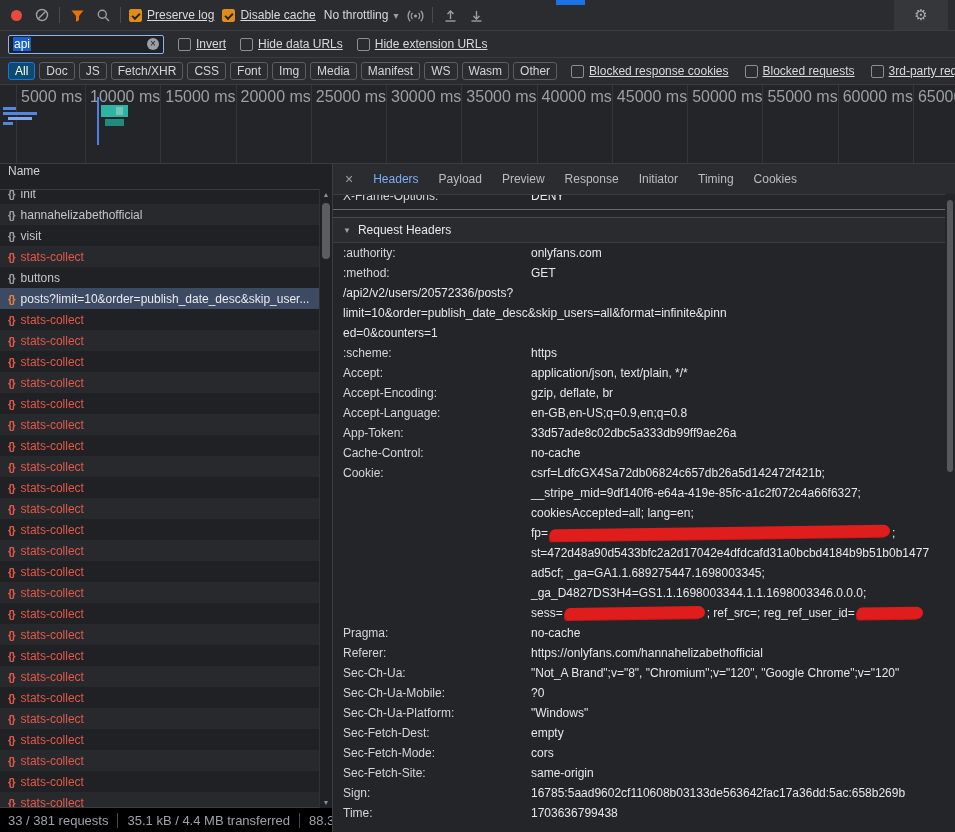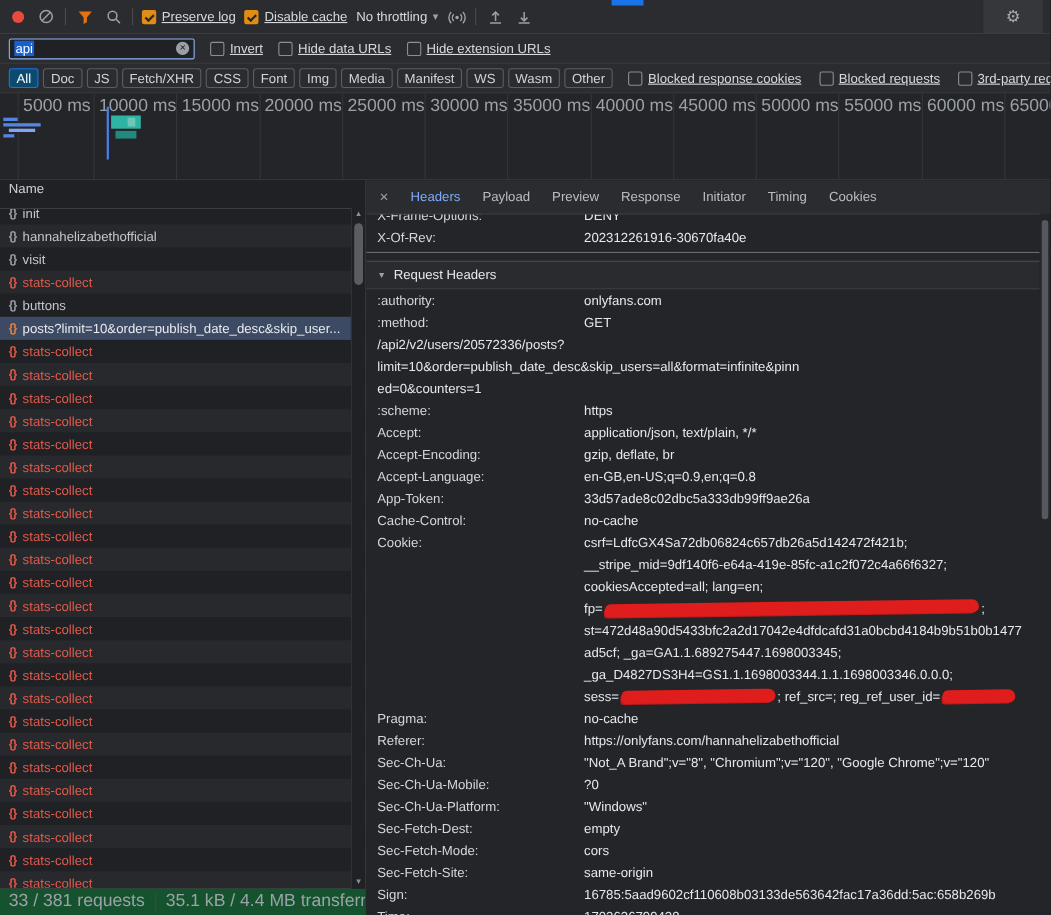--- a/index.html
+++ b/index.html
@@ -16,21 +16,21 @@
   .cb-label{display:inline-flex;align-items:center;gap:5px;color:#d7d9dc;white-space:nowrap;cursor:pointer;text-decoration:underline;}
   .cb{position:relative;width:13px;height:13px;border:1px solid #8b8e93;border-radius:2px;background:transparent;flex:0 0 13px;box-sizing:border-box;}
   .cb.checked{background:#e08c18;border-color:#e08c18;}
   .cb.checked::after{content:"";position:absolute;left:2px;top:3px;width:6px;height:3px;border-left:2px solid #26272a;border-bottom:2px solid #26272a;transform:rotate(-45deg);}
   .dropdown{display:inline-flex;align-items:center;gap:5px;cursor:pointer;color:#d7d9dc;white-space:nowrap;}
   .caret{color:#9aa0a6;font-size:10px;}
   .toolbar-right{margin-left:auto;height:30px;width:54px;background:#36373a;display:flex;align-items:center;justify-content:center;}
   .gear{font-size:15px;color:#a5a8ad;cursor:pointer;}
   .top-blue-strip{position:absolute;left:556px;top:0;width:29px;height:5px;background:#1a73e8;}
 
-  .filter-input{display:flex;align-items:center;gap:4px;width:169px;height:19px;padding:0 4px;background:#202124;border:1px solid #8ab4f8;border-radius:2px;box-sizing:border-box;}
+  .filter-input{display:flex;align-items:center;gap:4px;width:156px;height:19px;padding:0 4px;background:#202124;border:1px solid #8ab4f8;border-radius:2px;box-sizing:border-box;}
   .filter-sel{background:#1a5fd0;color:#fff;padding:0 1px;}
   .clear-x{margin-left:auto;width:12px;height:12px;border-radius:50%;background:#9aa0a6;color:#202124;font-size:10px;line-height:12px;text-align:center;cursor:pointer;}
 
   .chips{display:flex;align-items:center;gap:4px;}
   .chip{padding:1px 6px;border:1px solid #5b5d61;border-radius:3px;color:#d2d5d8;white-space:nowrap;cursor:pointer;}
   .chip.sel{background:#0c4a6e;border-color:#1a73e8;color:#fff;}
   .type-cbs{display:flex;align-items:center;gap:16px;margin-left:14px;}
 
   
   .overview{flex:0 0 78px;position:relative;background:#242528;border-bottom:1px solid #3c3d40;overflow:hidden;}
@@ -49,21 +49,21 @@
   .req-icon{font-size:11px;font-weight:bold;letter-spacing:-1px;color:#9aa0a6;flex:0 0 auto;}
   .req-row.error{color:#e2594a;}
   .req-row.error .req-icon{color:#e2594a;}
   .req-row.selected{background:#3c4a63 !important;color:#e9ebee;}
   .req-row.selected .req-icon{color:#e8823c;}
   .v-scroll{position:absolute;top:25px;bottom:24px;right:0;width:12px;background:#202124;border-left:1px solid #313236;}
   .v-scroll .arr{position:absolute;left:0;width:12px;text-align:center;font-size:7px;color:#8b8e93;}
   .v-scroll .arr.up{top:2px;}
   .v-scroll .arr.down{bottom:2px;}
   .v-scroll .thumb{position:absolute;top:14px;left:2px;width:8px;height:56px;border-radius:4px;background:#5a5d62;}
-  .status-bar{flex:0 0 24px;display:flex;align-items:center;border-top:1px solid #3c3d40;background:#14532d;color:#9da2a8;font-size:16px;padding-left:8px;white-space:nowrap;overflow:hidden;}
+  .status-bar{flex:0 0 24px;display:flex;align-items:center;border-top:1px solid #3c3d40;background:#000000;color:#9da2a8;font-size:13px;padding-left:8px;white-space:nowrap;overflow:hidden;}
   .status-seg{padding-right:9px;margin-right:9px;border-right:1px solid #45464a;}
   .status-seg:last-child{border-right:none;}
 
   
   .right{flex:1;display:flex;flex-direction:column;min-width:0;position:relative;background:#242528;}
   .tabs{flex:0 0 30px;display:flex;align-items:center;background:#2b2c2f;border-bottom:1px solid #3c3d40;color:#b9bdc3;}
   .tabs .close{padding:0 10px 0 12px;font-size:14px;color:#9aa0a6;cursor:pointer;}
   .tab-list{display:flex;align-items:flex-start;}
   .tab{padding:0 10px;line-height:30px;cursor:pointer;white-space:nowrap;}
   .tab.sel{color:#7cacf8;}
@@ -384,26 +384,20 @@
             <span class="tab">Cookies</span>
           </span>
       </div>
       <div class="hdr-content">
           <div class="hdr-row clip-top">
             <span class="hdr-name">X-Frame-Options:</span>
             <span class="hdr-val">
               <div class="val-line">DENY</div>
             </span>
           </div>
-          <div class="hdr-row">
-            <span class="hdr-name">X-Of-Rev:</span>
-            <span class="hdr-val">
-              <div class="val-line">202312261916-30670fa40e</div>
-            </span>
-          </div>
           <div class="bright-sep"></div>
           <div class="section-head">
             <span class="tri">▼</span>
             <span>Request Headers</span>
           </div>
           <div class="hdr-row">
             <span class="hdr-name">:authority:</span>
             <span class="hdr-val">
               <div class="val-line">onlyfans.com</div>
             </span>

